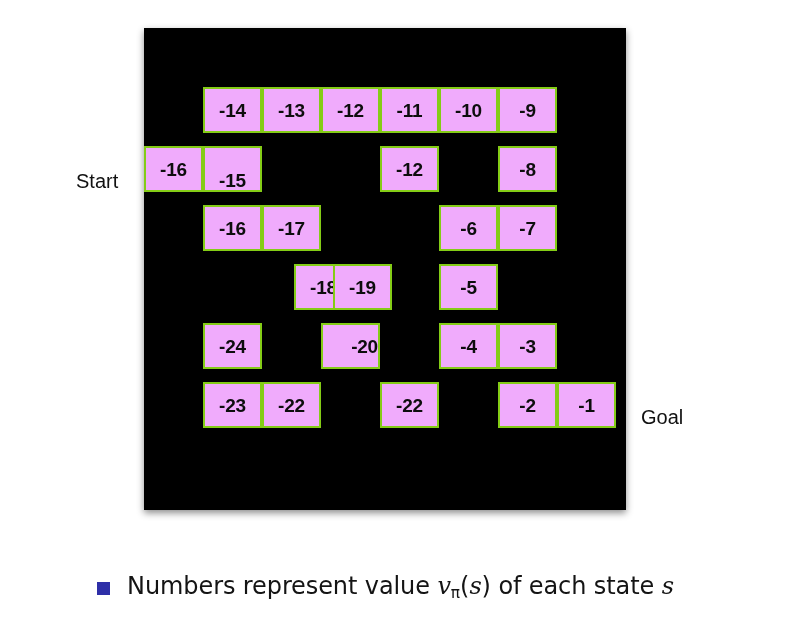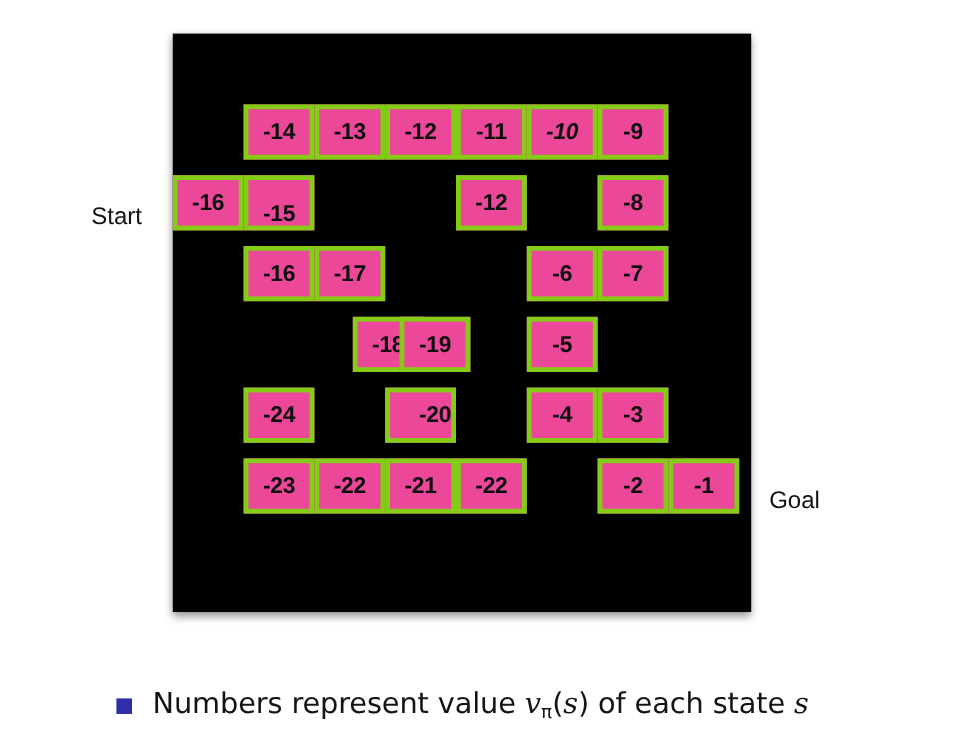--- a/index.html
+++ b/index.html
@@ -33,23 +33,23 @@
     width: 482px;
     height: 482px;
     background: #000000;
     box-shadow: 0 3px 7px rgba(0,0,0,0.45);
   }
 
   .grid-cell {
     position: absolute;
     width: 59px;
     height: 46px;
-    background: #ec4899;
+    background: #f0abfc;
     box-sizing: border-box;
-    border: 4px solid #84cc16;
+    border: 2px solid #84cc16;
     display: flex;
     align-items: center;
     justify-content: center;
     color: #0d0d0d;
     font-family: "Liberation Sans", sans-serif;
     font-size: 19px;
     font-weight: 700;
     letter-spacing: -0.2px;
     line-height: 1;
   }
@@ -124,21 +124,21 @@
       </div>
       <div class="grid-cell" style="left: 118px; top: 59px;">
         <span>-13</span>
       </div>
       <div class="grid-cell" style="left: 177px; top: 59px;">
         <span>-12</span>
       </div>
       <div class="grid-cell" style="left: 236px; top: 59px;">
         <span>-11</span>
       </div>
-      <div class="grid-cell" style="left: 295px; top: 59px; font-style: italic;">
+      <div class="grid-cell" style="left: 295px; top: 59px;">
         <span>-10</span>
       </div>
       <div class="grid-cell" style="left: 354px; top: 59px;">
         <span>-9</span>
       </div>
       <div class="grid-cell" style="left: 0px; top: 118px;">
         <span>-16</span>
       </div>
       <div class="grid-cell" style="left: 59px; top: 118px; align-items: flex-end;">
         <span>-15</span>
@@ -180,23 +180,20 @@
         <span>-4</span>
       </div>
       <div class="grid-cell" style="left: 354px; top: 295px;">
         <span>-3</span>
       </div>
       <div class="grid-cell" style="left: 59px; top: 354px;">
         <span>-23</span>
       </div>
       <div class="grid-cell" style="left: 118px; top: 354px;">
         <span>-22</span>
-      </div>
-      <div class="grid-cell" style="left: 177px; top: 354px;">
-        <span>-21</span>
       </div>
       <div class="grid-cell" style="left: 236px; top: 354px;">
         <span>-22</span>
       </div>
       <div class="grid-cell" style="left: 354px; top: 354px;">
         <span>-2</span>
       </div>
       <div class="grid-cell" style="left: 413px; top: 354px;">
         <span>-1</span>
       </div>

